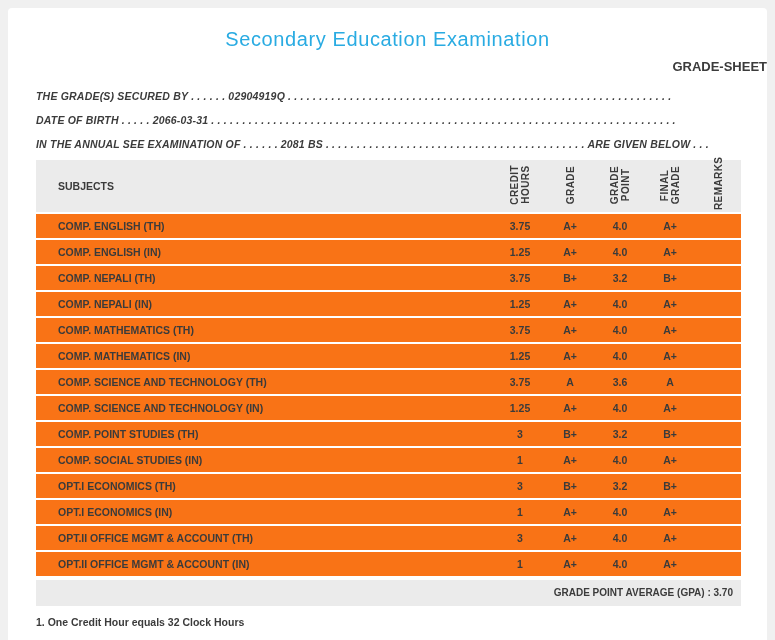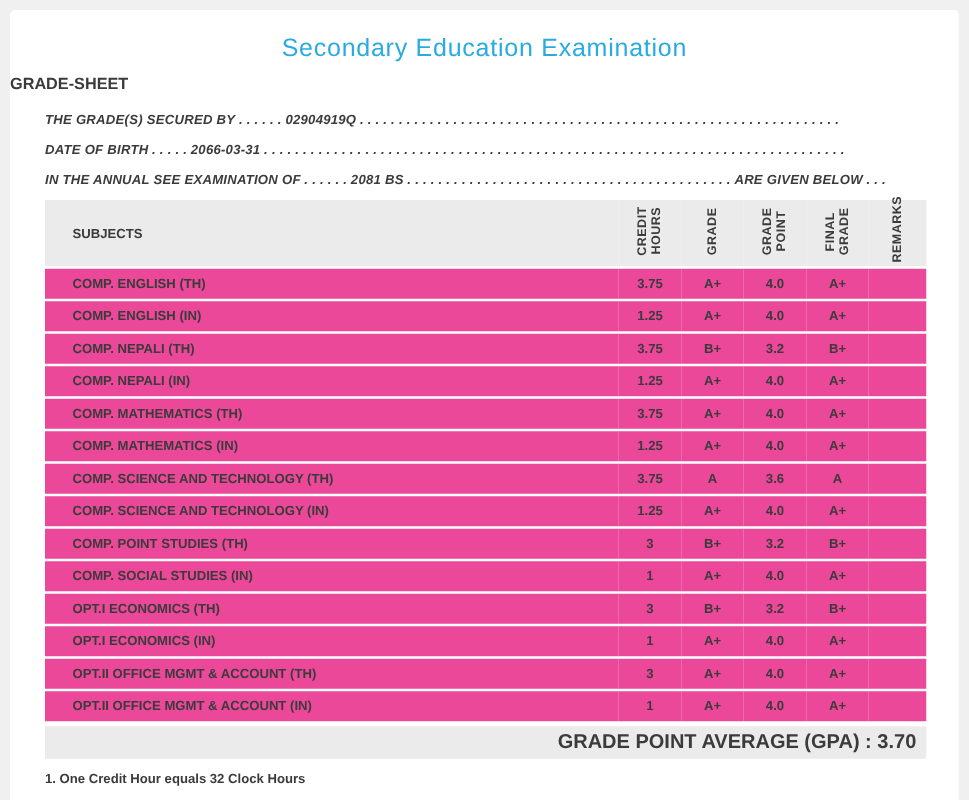--- a/index.html
+++ b/index.html
@@ -23,21 +23,21 @@
     margin-top: 20px;
     text-align: center;
     font-size: 20px;
     font-weight: 400;
     letter-spacing: 0.6px;
     color: #29abe2;
     line-height: 22px;
   }
   .page-subtitle {
     margin-top: 9px;
-    text-align: left;
+    text-align: right;
     font-size: 13px;
     font-weight: bold;
     color: #3b3b3b;
     line-height: 15px;
   }
   .info {
     margin: 10px 26px 0 28px;
   }
   .info-line {
     height: 24px;
@@ -55,21 +55,21 @@
     width: 705px;
     border-collapse: separate;
     border-spacing: 0 2px;
     table-layout: fixed;
     font-size: 10.5px;
     font-weight: bold;
     color: #3b3b3b;
   }
   table.grades thead tr { background: #ebebeb; }
   table.grades thead th { height: 52px; vertical-align: middle; font-weight: bold; }
-  table.grades tbody tr { background: #ec4899; margin-top: 47px; }
+  table.grades tbody tr { background: #f97316; margin-top: 47px; }
   table.grades tbody td { height: 24px; vertical-align: middle; }
   .subj { text-align: left; padding-left: 22px; }
   .num  { text-align: center; }
   table.grades th:nth-child(2), table.grades td:nth-child(2),
   table.grades th:nth-child(3), table.grades td:nth-child(3),
   table.grades th:nth-child(4), table.grades td:nth-child(4),
   table.grades th:nth-child(5), table.grades td:nth-child(5) { width: 50px; }
   table.grades th:nth-child(6), table.grades td:nth-child(6) { width: 46px; }
   .vert {
     display: inline-block;
@@ -82,21 +82,21 @@
     max-height: 50px;
   }
   .gpa-row {
     margin: 2px 26px 0 28px;
     width: 705px;
     height: 26px;
     line-height: 26px;
     background: #ebebeb;
     text-align: right;
     padding-right: 8px;
-    font-size: 16px;
+    font-size: 10px;
     font-weight: bold;
     color: #3b3b3b;
   }
   .footnote {
     margin: 10px 26px 0 28px;
     font-size: 10.5px;
     font-weight: bold;
     color: #3b3b3b;
   }
 </style>

